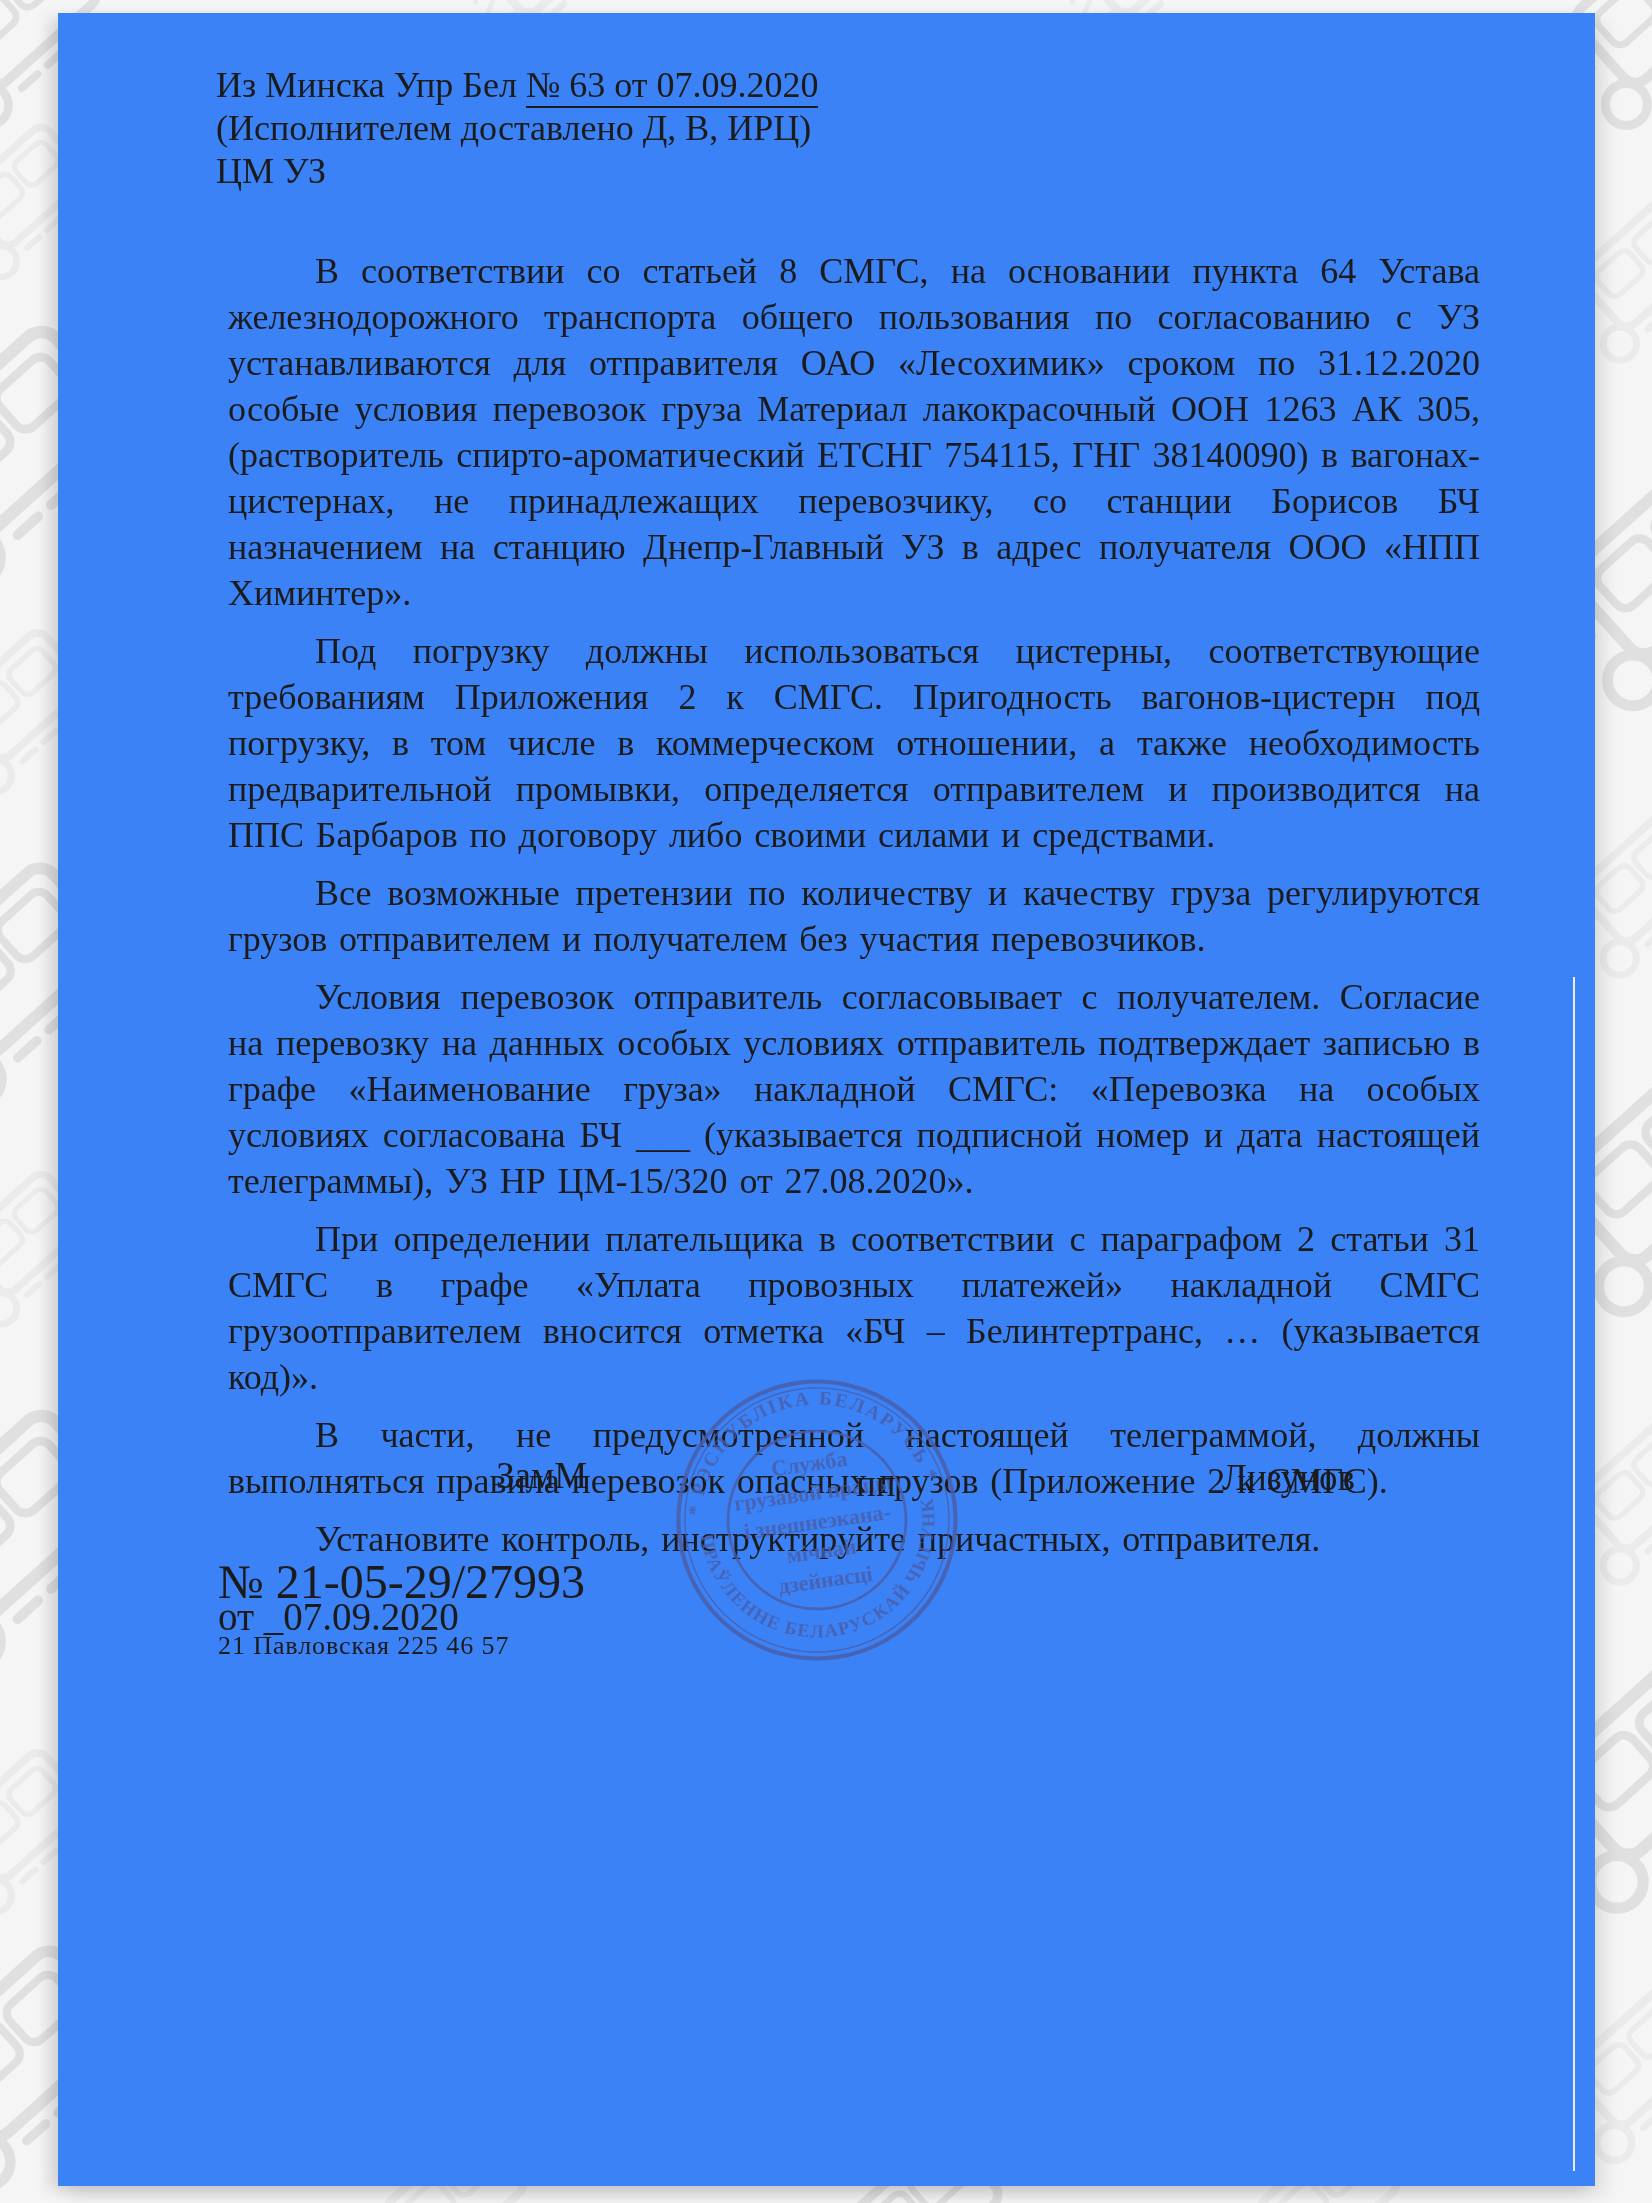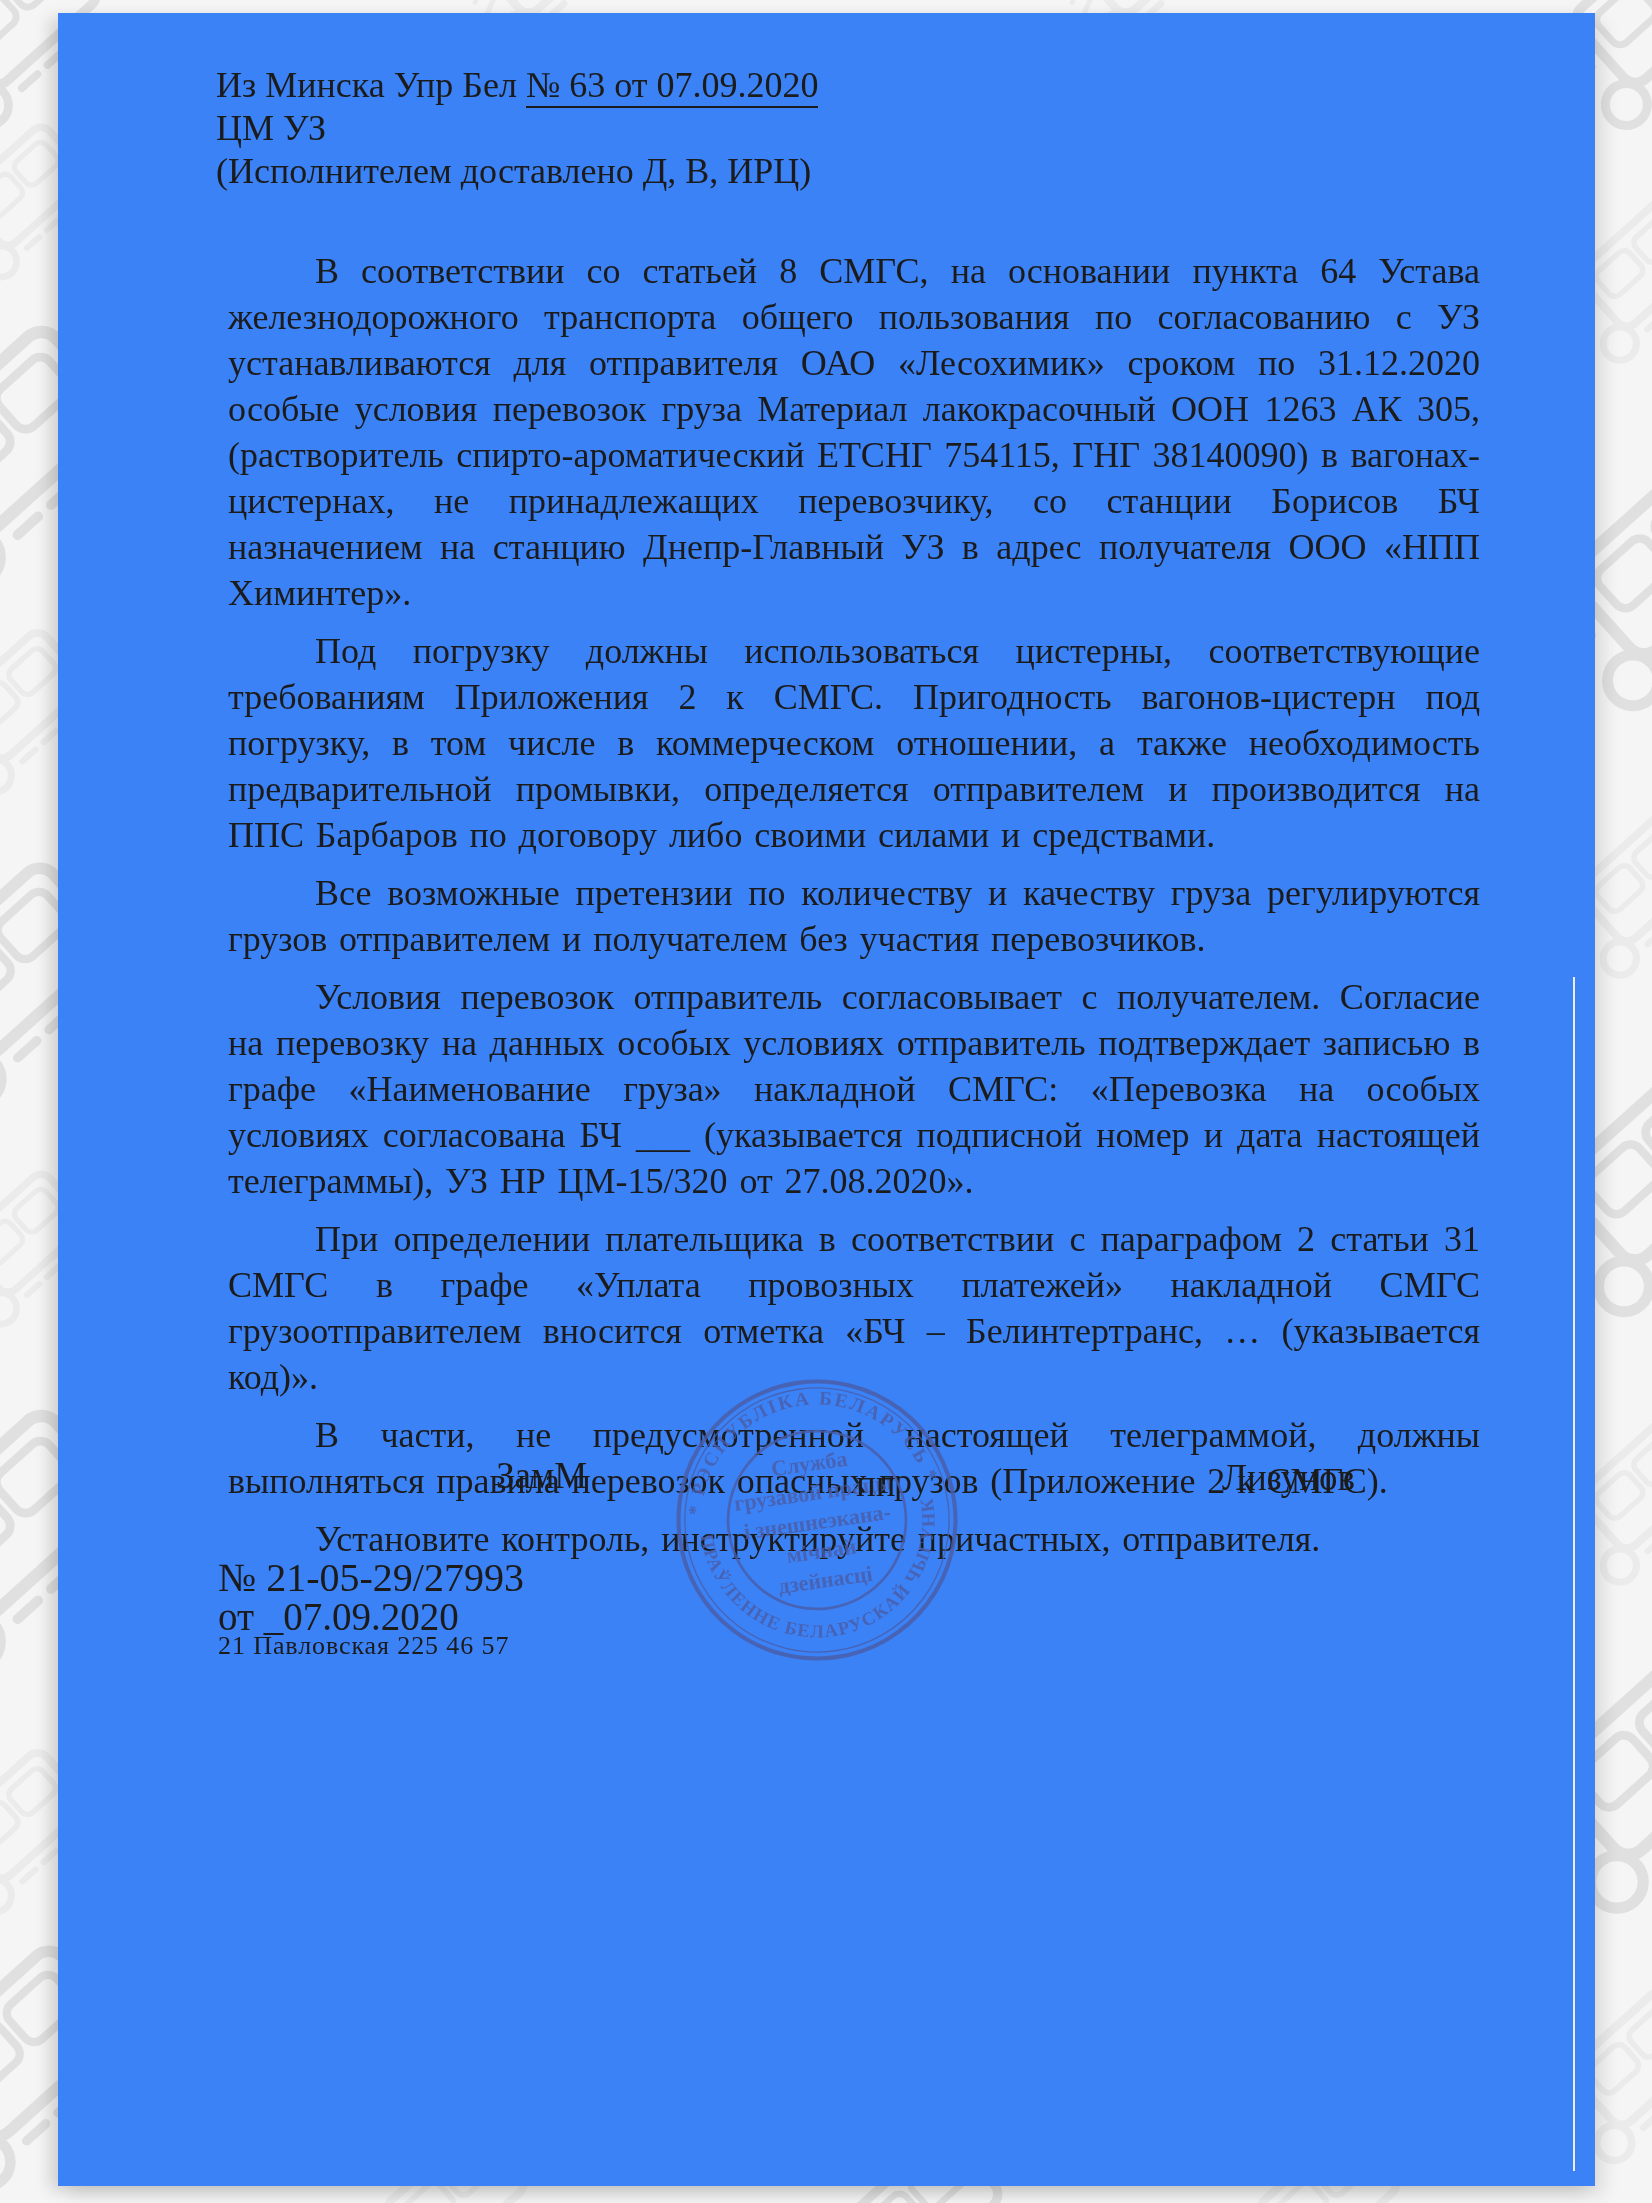--- a/index.html
+++ b/index.html
@@ -29,21 +29,21 @@
     margin:12px;font-size:36px;line-height:46px;text-align:justify;
     text-indent:87px;word-spacing:2.8px;
   }
 
   .sig{position:absolute;font-size:37px;white-space:nowrap;z-index:3;}
   .sig-zamm{left:438px;top:1441px;}
   .sig-pp{left:798px;top:1449px;}
   .sig-lizunov{left:1164px;top:1443px;}
 
   .ftr{position:absolute;left:160px;white-space:nowrap;}
-  .ftr-number{top:1541px;font-size:40px;}
+  .ftr-number{top:1541px;font-size:48px;}
   .ftr-date{top:1581px;font-size:39px;}
   .ftr-contact{top:1618px;font-size:26px;letter-spacing:0.9px;}
 
   
   .stamp{position:absolute;left:615px;top:1363px;width:288px;height:288px;opacity:.82;z-index:2;}
   .stamp text{font-family:"Liberation Serif","DejaVu Serif",serif;font-weight:bold;}
   .stamp .ring-text{font-size:21px;letter-spacing:2.5px;}
   .stamp .ring-text-b{font-size:20px;letter-spacing:1.5px;}
   .stamp .center-text{font-size:24px;}
 </style>
@@ -133,22 +133,22 @@
       <use href="#wagon"></use>
     </svg>
 </div>
 
 <div class="page">
   <div class="scan-line"></div>
 
   <div class="content">
     <div class="hdr">
       <div><span>Из Минска Упр Бел </span><span class="ul">№ 63 от 07.09.2020</span></div>
+      <div>(Исполнителем доставлено Д, В, ИРЦ)</div>
       <div>ЦМ УЗ</div>
-      <div>(Исполнителем доставлено Д, В, ИРЦ)</div>
     </div>
 
     <div class="bodytext">
       <p>В соответствии со статьей 8 СМГС, на основании пункта 64 Устава железнодорожного транспорта общего пользования по согласованию с УЗ устанавливаются для отправителя ОАО «Лесохимик» сроком по 31.12.2020 особые условия перевозок груза Материал лакокрасочный ООН 1263 АК 305, (растворитель спирто-ароматический ЕТСНГ 754115, ГНГ 38140090) в вагонах-цистернах, не принадлежащих перевозчику, со станции Борисов БЧ назначением на станцию Днепр-Главный УЗ в адрес получателя ООО «НПП Химинтер».</p>
       <p>Под погрузку должны использоваться цистерны, соответствующие требованиям Приложения 2 к СМГС. Пригодность вагонов-цистерн под погрузку, в том числе в коммерческом отношении, а также необходимость предварительной промывки, определяется отправителем и производится на ППС Барбаров по договору либо своими силами и средствами.</p>
       <p>Все возможные претензии по количеству и качеству груза регулируются грузов отправителем и получателем без участия перевозчиков.</p>
       <p>Условия перевозок отправитель согласовывает с получателем. Согласие на перевозку на данных особых условиях отправитель подтверждает записью в графе «Наименование груза» накладной СМГС: «Перевозка на особых условиях согласована БЧ ___ (указывается подписной номер и дата настоящей телеграммы), УЗ НР ЦМ-15/320 от 27.08.2020».</p>
       <p>При определении плательщика в соответствии с параграфом 2 статьи 31 СМГС в графе «Уплата провозных платежей» накладной СМГС грузоотправителем вносится отметка «БЧ – Белинтертранс, … (указывается код)».</p>
       <p>В части, не предусмотренной настоящей телеграммой, должны выполняться правила перевозок опасных грузов (Приложение 2 к СМГС).</p>
       <p>Установите контроль, инструктируйте причастных, отправителя.</p>

